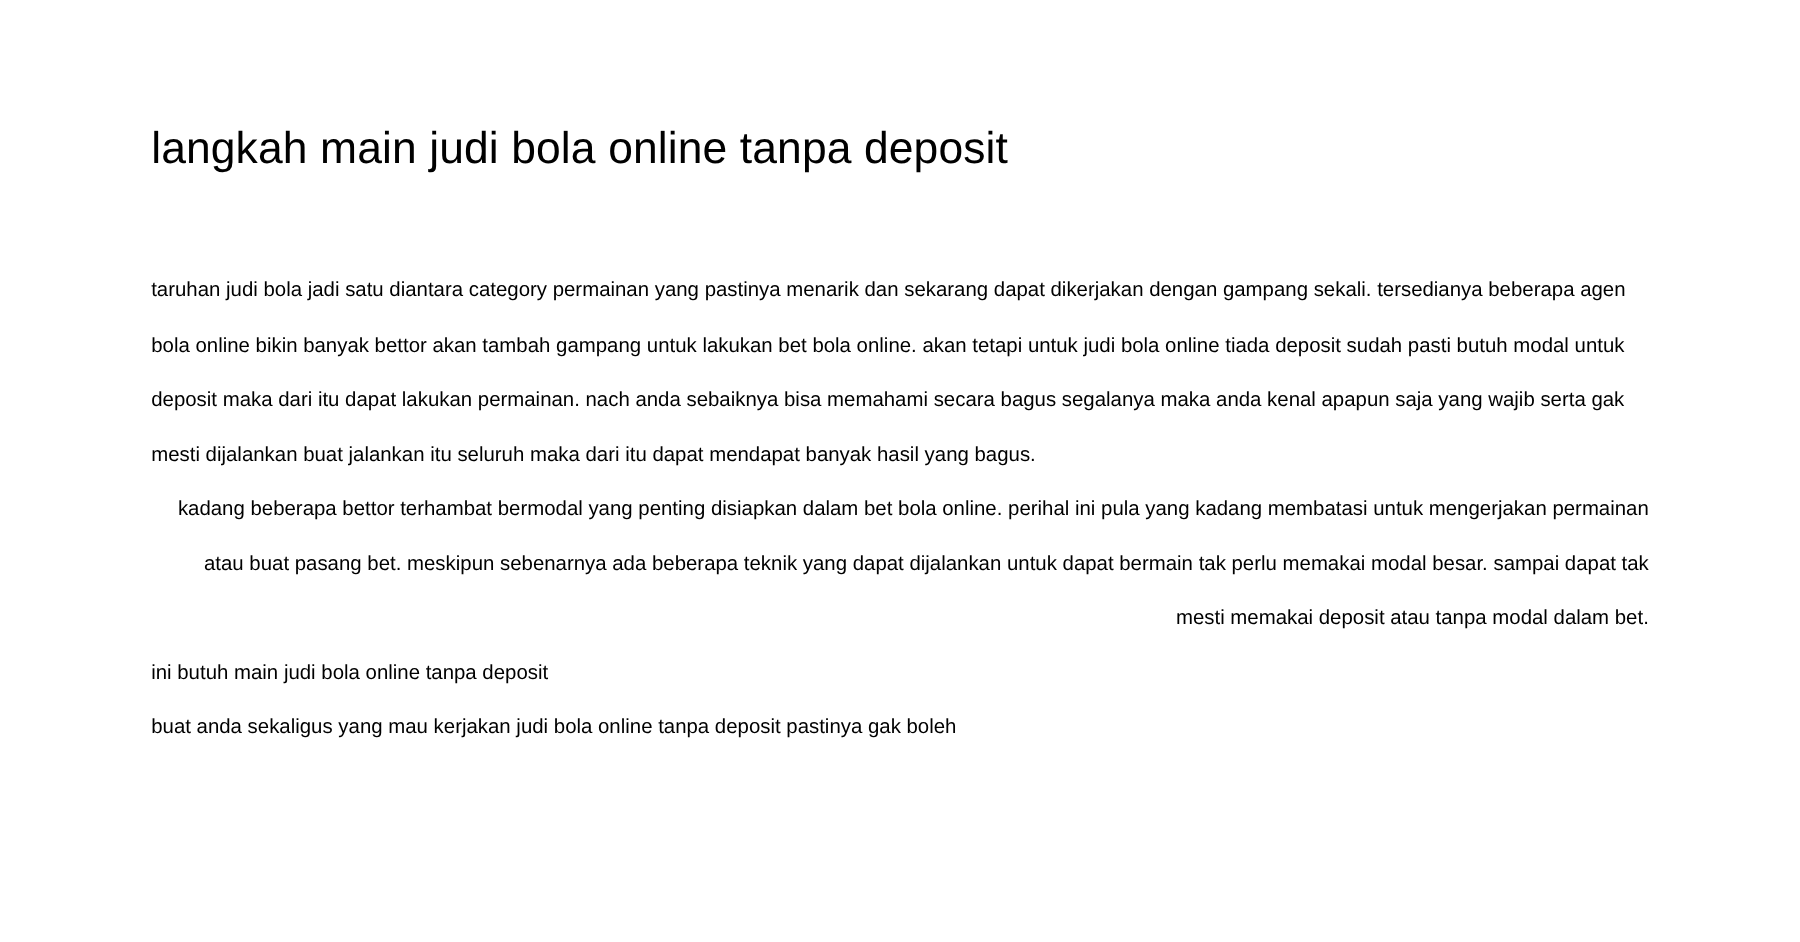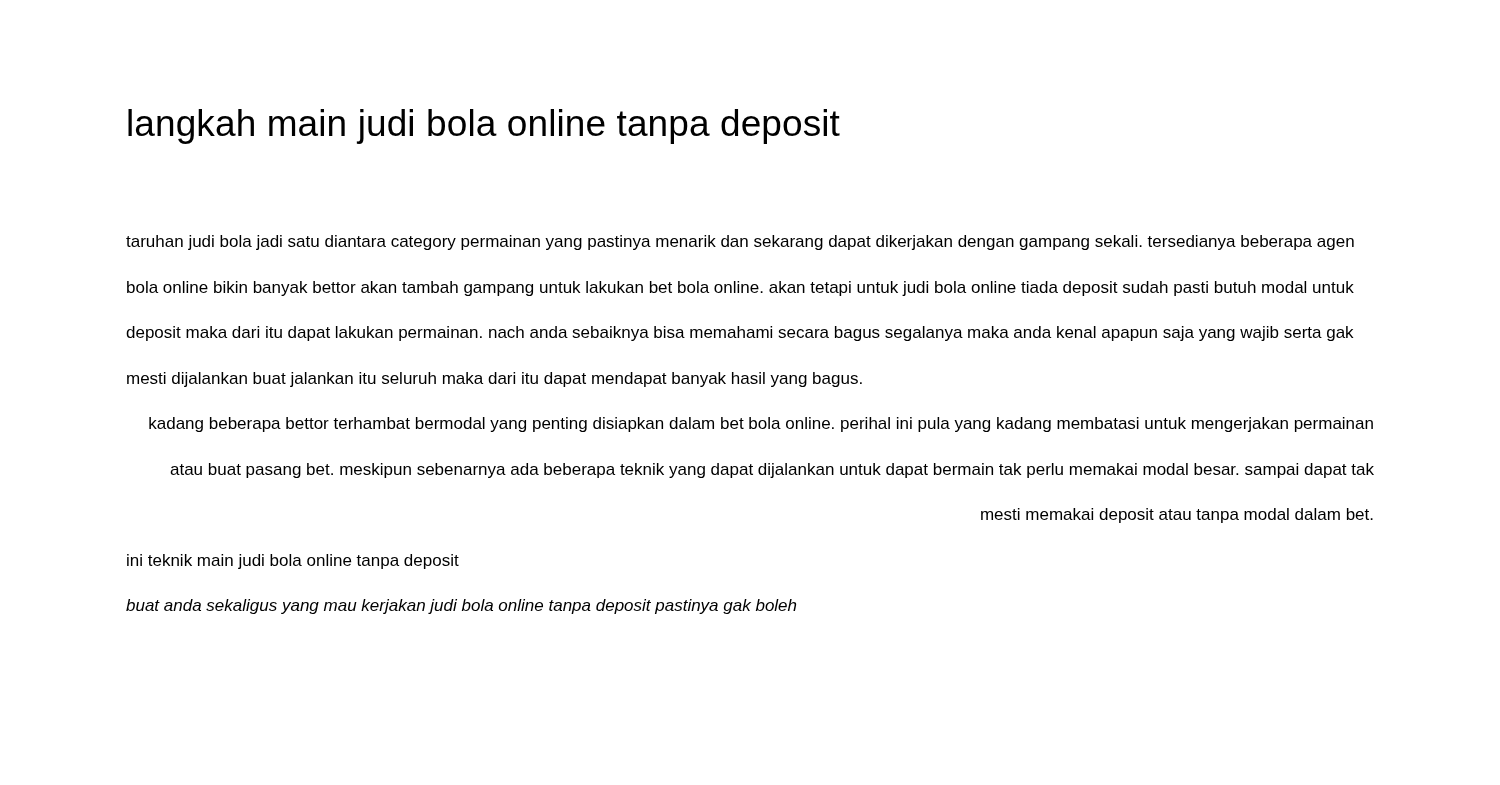--- a/index.html
+++ b/index.html
@@ -53,27 +53,26 @@
   }
   .para-2 {
     margin-top: 0;
     text-align: right;
   }
   .para-3 {
     margin-top: 0;
   }
   .para-4 {
     margin-top: 0;
-    font-style: italic;
   }
 </style>
 </head>
 <body>
 
 <div class="page">
   <div class="content">
     <h1 class="doc-title">langkah main judi bola online tanpa deposit</h1>
     <p class="body-block para-1">taruhan judi bola jadi satu diantara category permainan yang pastinya menarik dan sekarang dapat dikerjakan dengan gampang sekali. tersedianya beberapa agen bola online bikin banyak bettor akan tambah gampang untuk lakukan bet bola online. akan tetapi untuk judi bola online tiada deposit sudah pasti butuh modal untuk deposit maka dari itu dapat lakukan permainan. nach anda sebaiknya bisa memahami secara bagus segalanya maka anda kenal apapun saja yang wajib serta gak mesti dijalankan buat jalankan itu seluruh maka dari itu dapat mendapat banyak hasil yang bagus.</p>
     <p class="body-block para-2">kadang beberapa bettor terhambat bermodal yang penting disiapkan dalam bet bola online. perihal ini pula yang kadang membatasi untuk mengerjakan permainan atau buat pasang bet. meskipun sebenarnya ada beberapa teknik yang dapat dijalankan untuk dapat bermain tak perlu memakai modal besar. sampai dapat tak mesti memakai deposit atau tanpa modal dalam bet.</p>
-    <p class="body-block para-3">ini teknik main judi bola online tanpa deposit</p>
+    <p class="body-block para-3">ini butuh main judi bola online tanpa deposit</p>
     <p class="body-block para-4">buat anda sekaligus yang mau kerjakan judi bola online tanpa deposit pastinya gak boleh</p>
   </div>
 </div>
 
 </body></html>

